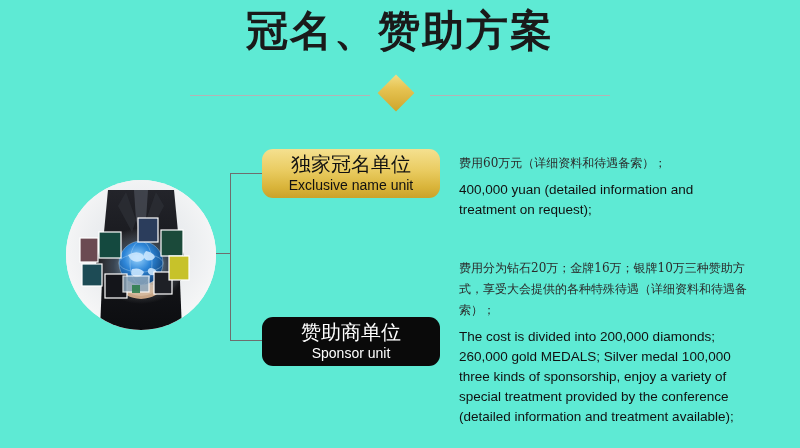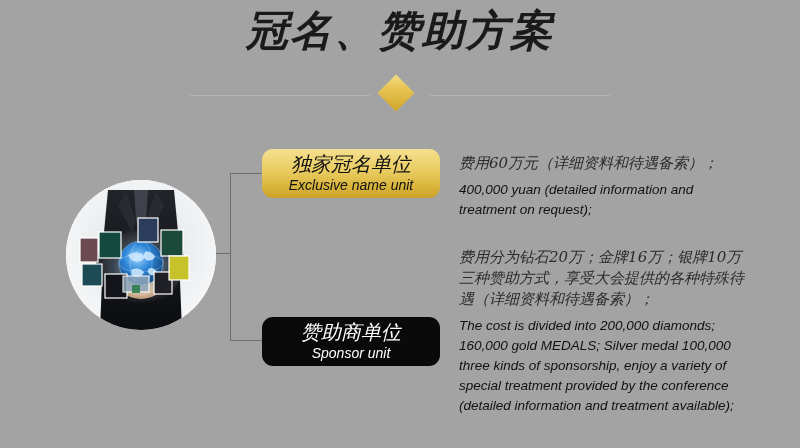--- a/index.html
+++ b/index.html
@@ -10,22 +10,21 @@
     width: 800px;
     height: 448px;
     background: #ffffff;
     font-family: "Liberation Sans", sans-serif;
     overflow: hidden;
     position: relative;
   }
   .slide {
     position: absolute;
     inset: 0;
-    background: #a3a3a3;
-    font-style: italic;
+    background: #5eead4;
   }
 
   
   .title-wrap {
     position: absolute;
     top: 6px;
     left: 0;
     width: 800px;
     text-align: center;
   }
@@ -134,24 +133,24 @@
   .box-gold .box-cn, .box-gold .box-en { color: #111111; }
   .box-black .box-cn, .box-black .box-en { color: #ffffff; }
 
   
   .txt-block {
     position: absolute;
     left: 459px;
     width: 292px;
   }
   .txt-block.first  { top: 153px; }
-  .txt-block.second { top: 247px; }
+  .txt-block.second { top: 258px; }
   .para-cn {
     font-family: "DejaVu Serif", "Liberation Serif", serif;
-    font-size: 15px;
+    font-size: 12px;
     line-height: 21px;
     color: #2b2b2b;
     margin: 0 0 6px 0;
   }
   .para-en {
     font-family: "Liberation Sans", sans-serif;
     font-size: 13.5px;
     line-height: 20px;
     color: #111111;
     margin: 0;
@@ -269,16 +268,16 @@
     <div class="box-en">Exclusive name unit</div>
   </div>
 
   <div class="txt-block first">
     <p class="para-cn">费用60万元（详细资料和待遇备索）；</p>
     <p class="para-en">400,000 yuan (detailed information and treatment on request);</p>
   </div>
 
   <div class="txt-block second">
     <p class="para-cn">费用分为钻石20万；金牌16万；银牌10万三种赞助方式，享受大会提供的各种特殊待遇（详细资料和待遇备索）；</p>
-    <p class="para-en">The cost is divided into 200,000 diamonds; 160,000 gold MEDALS; Silver medal 100,000 three kinds of sponsorship, enjoy a variety of special treatment provided by the conference (detailed information and treatment available);</p>
+    <p class="para-en">The cost is divided into 200,000 diamonds; 260,000 gold MEDALS; Silver medal 100,000 three kinds of sponsorship, enjoy a variety of special treatment provided by the conference (detailed information and treatment available);</p>
   </div>
 
 </div>
 
 </body></html>

